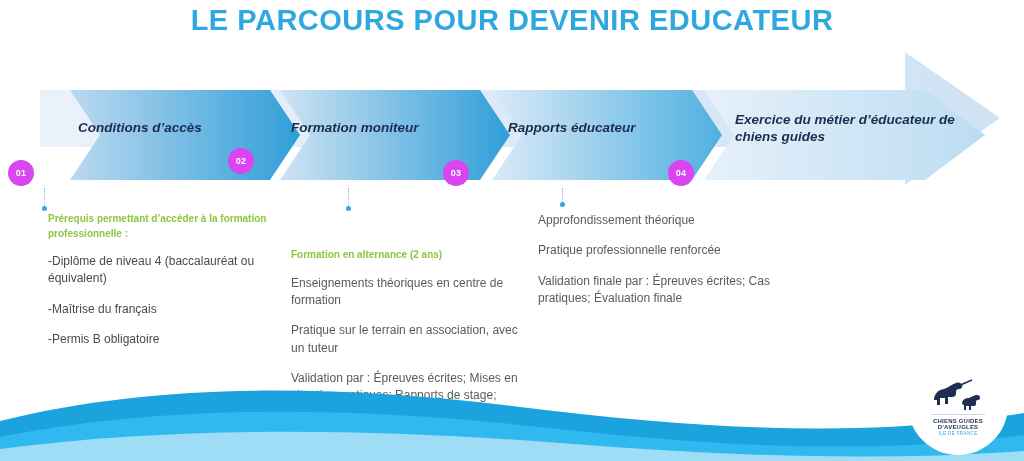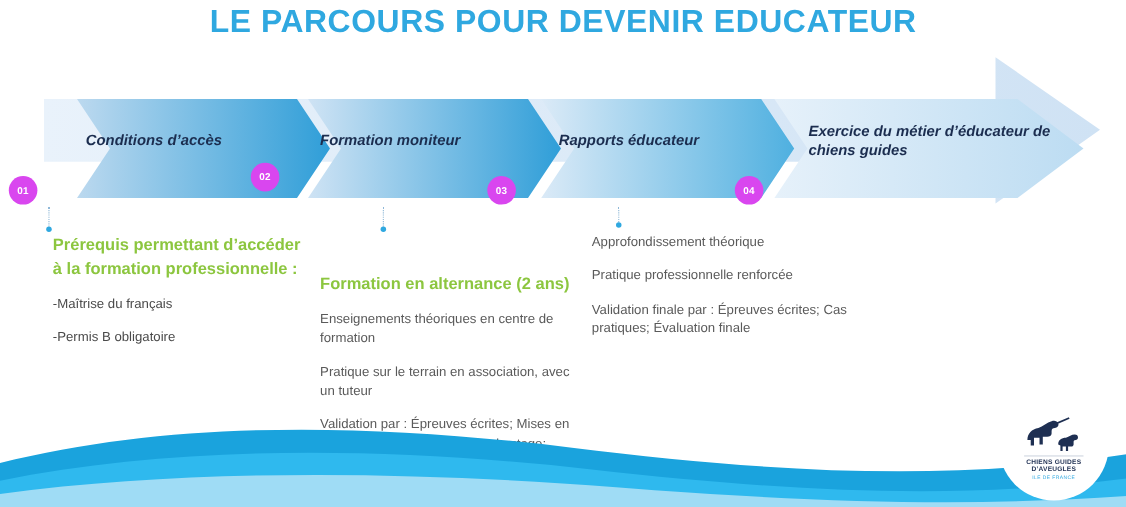--- a/index.html
+++ b/index.html
@@ -80,21 +80,21 @@
     border-radius: 50%;
     background: #2fa8e0;
   }
 
   
   .col {
     position: absolute;
     top: 212px;
   }
   .col-head {
-    font-size: 15px;
+    font-size: 10px;
     font-weight: bold;
     color: #8cc63f;
     line-height: 1.45;
     margin-bottom: 12px;
   }
   .col-head.variant-teal { color: #66c2a5; }
   .col-item {
     font-size: 12px;
     color: #5a5a5a;
     line-height: 1.45;
@@ -208,20 +208,21 @@
   <div class="connector-dot" style="left:42px; top:206px;"></div>
 
   <div class="connector" style="left:348px; top:188px; height:22px;"></div>
   <div class="connector-dot" style="left:346px; top:206px;"></div>
 
   <div class="connector" style="left:562px; top:188px; height:18px;"></div>
   <div class="connector-dot" style="left:560px; top:202px;"></div>
 
   <div class="col" style="left:48px; width:230px;">
     <div class="col-head">Prérequis permettant d’accéder à la formation professionnelle :</div>
+    <div class="col-item dash">-Diplôme de niveau 4 (baccalauréat ou équivalent)</div>
     <div class="col-item dash">-Maîtrise du français</div>
     <div class="col-item dash">-Permis B obligatoire</div>
   </div>
 
   <div class="col" style="left:291px; width:230px;margin-top:36px;">
     <div class="col-head">Formation en alternance (2 ans)</div>
     <div class="col-item">Enseignements théoriques en centre de formation</div>
     <div class="col-item">Pratique sur le terrain en association, avec un tuteur</div>
     <div class="col-item">Validation par : Épreuves écrites; Mises en situation pratiques; Rapports de stage; Évaluation continue</div>
   </div>

